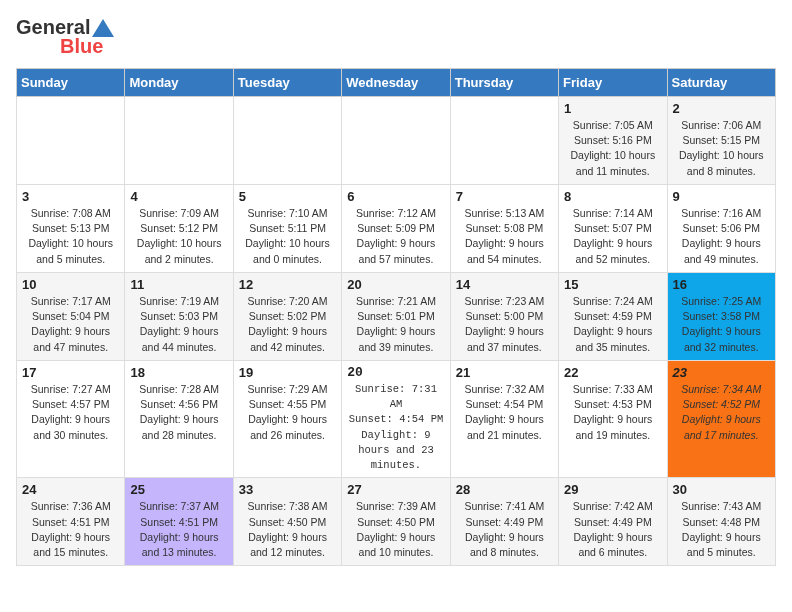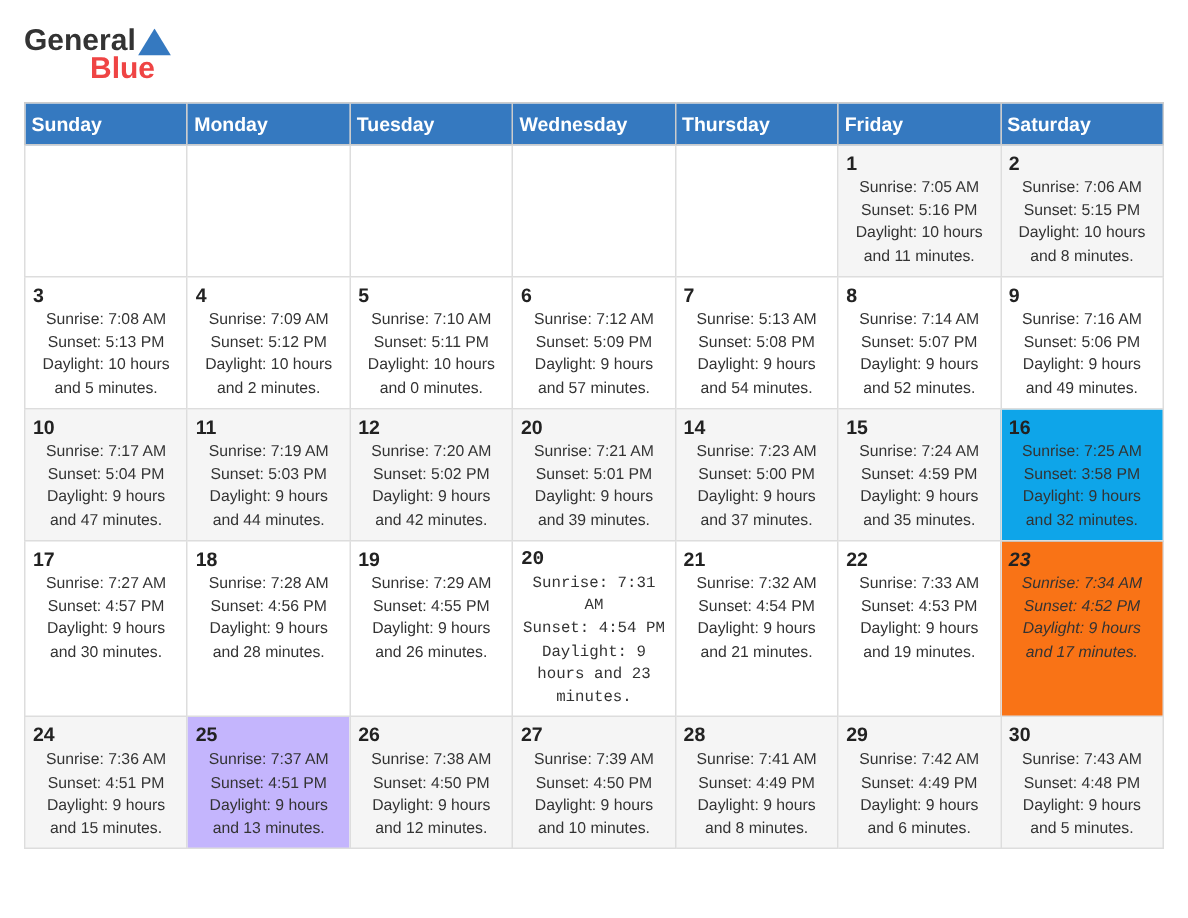--- a/index.html
+++ b/index.html
@@ -272,21 +272,21 @@
 Sunset: 4:51 PM
 Daylight: 9 hours and 15 minutes.</div>
         </td>
         <td style="background-color: #c4b5fd;">
           <div class="day-number">25</div>
           <div class="day-info" style="white-space: pre-line;">Sunrise: 7:37 AM
 Sunset: 4:51 PM
 Daylight: 9 hours and 13 minutes.</div>
         </td>
         <td style="background-color: rgb(245, 245, 245);">
-          <div class="day-number">26</div>
+          <div class="day-number">33</div>
           <div class="day-info" style="white-space: pre-line;">Sunrise: 7:38 AM
 Sunset: 4:50 PM
 Daylight: 9 hours and 12 minutes.</div>
         </td>
         <td style="background-color: rgb(245, 245, 245);">
           <div class="day-number">27</div>
           <div class="day-info" style="white-space: pre-line;">Sunrise: 7:39 AM
 Sunset: 4:50 PM
 Daylight: 9 hours and 10 minutes.</div>
         </td>

